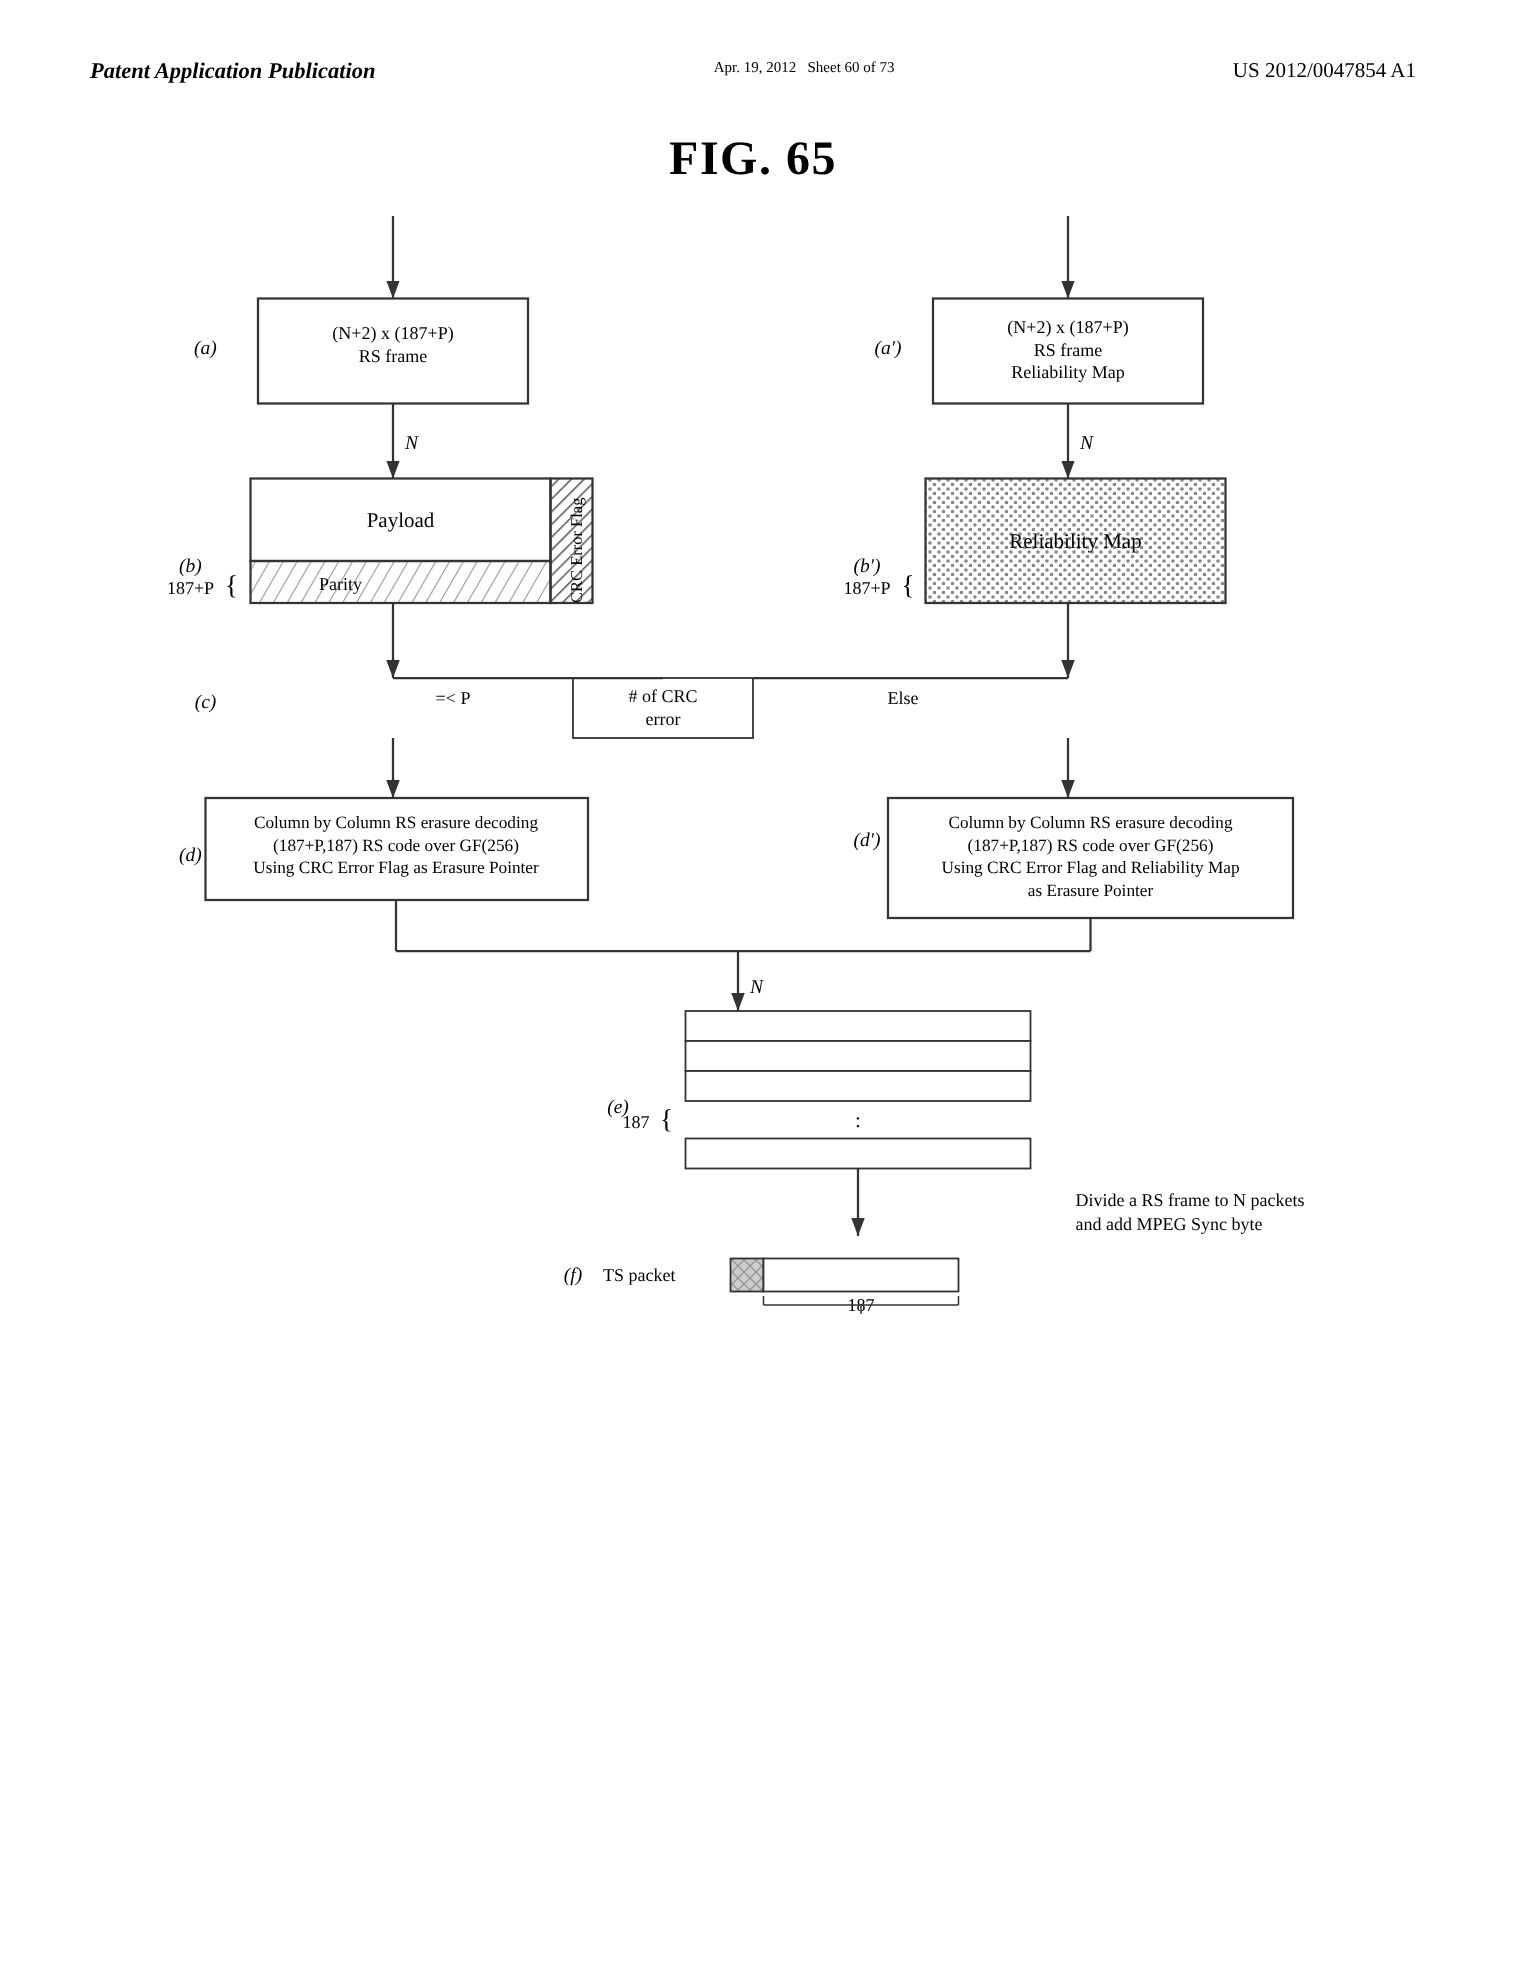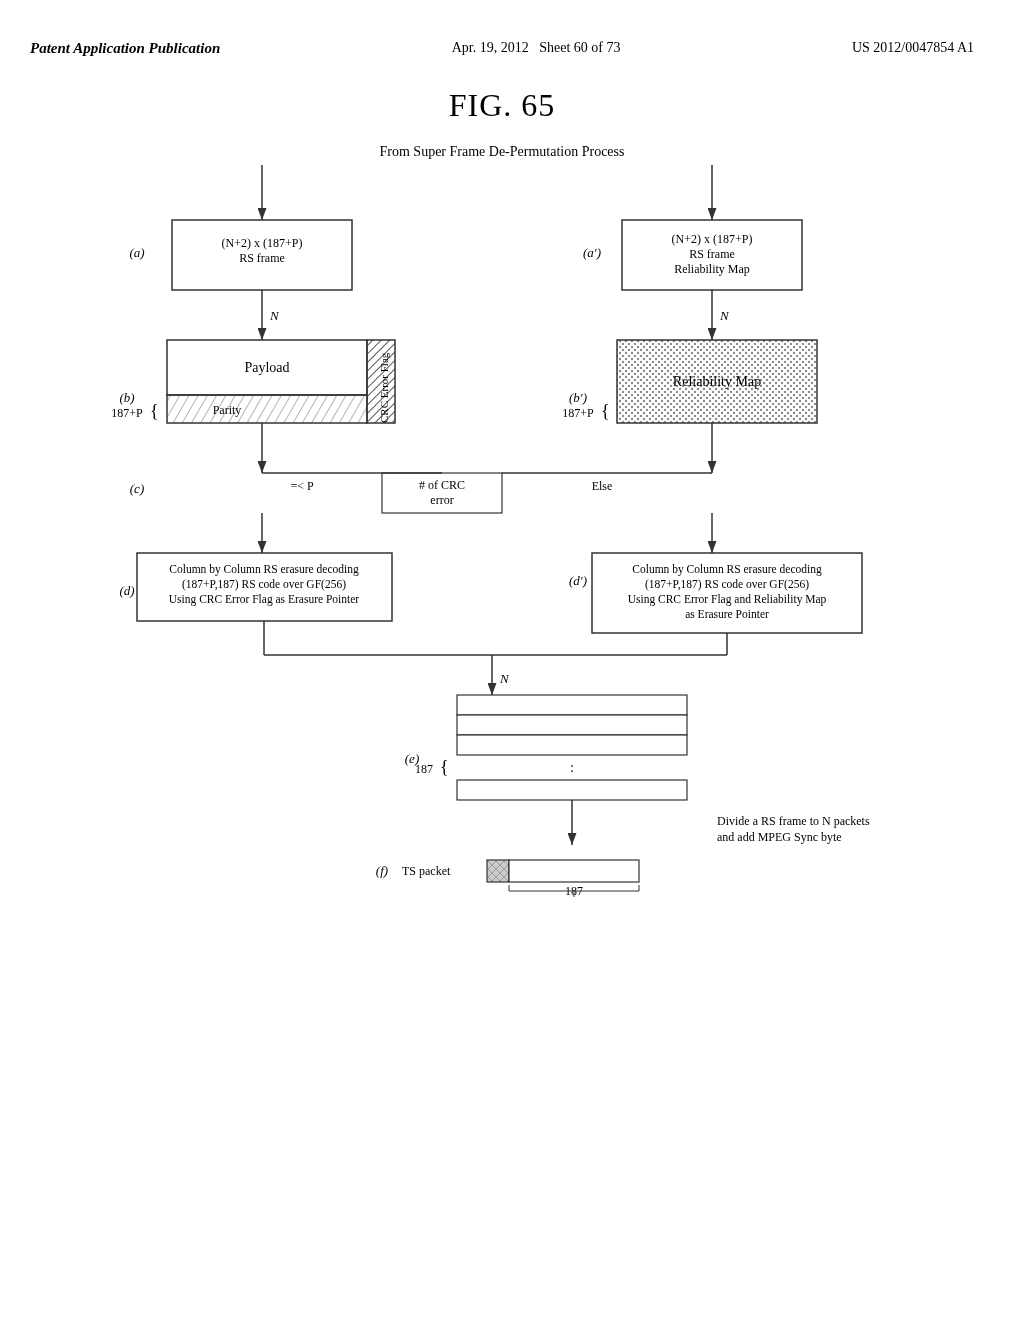--- a/index.html
+++ b/index.html
@@ -9,51 +9,51 @@
       width: 1024px;
       min-height: 1320px;
       position: relative;
       overflow-x: hidden;
     }
 
     .page {
       width: 1004px;
       min-height: 1320px;
       background: #fff;
-      padding: 40px 30px;
+      padding: 40px 60px;
       position: relative;
     }
 
     .header {
       display: flex;
       justify-content: space-between;
       align-items: flex-start;
       margin-bottom: 10px;
       font-size: 14px;
     }
 
     .header-left {
       font-weight: bold;
       font-style: italic;
       font-size: 15px;
     }
 
     .header-center {
       text-align: center;
-      font-size: 14px;
+      font-size: 10px;
     }
 
     .header-right {
       font-size: 14px;
     }
 
     .fig-title {
       text-align: center;
       font-size: 32px;
-      font-weight: normal;
+      font-weight: bold;
       margin: 30px 0 20px 0;
       letter-spacing: 1px;
     }
 
     .from-label {
       text-align: center;
       font-size: 14px;
       margin-bottom: 5px;
     }
 
@@ -75,21 +75,20 @@
       <span>Apr. 19, 2012</span>&nbsp;&nbsp;
       <span>Sheet 60 of 73</span>
     </div>
     <div class="header-right">
       <span>US 2012/0047854 A1</span>
     </div>
   </div>
 
   <div class="fig-title">FIG. 65</div>
 
-  <div class="from-label">From Super Frame De-Permutation Process</div>
 
   <svg class="diagram-svg" width="860" height="920" viewBox="0 0 860 920">
     <defs>
 
       <pattern id="hatchCRC" patternUnits="userSpaceOnUse" width="6" height="6" patternTransform="rotate(45)">
         <line x1="0" y1="0" x2="0" y2="6" stroke="#555" stroke-width="2"></line>
       </pattern>
 
       <pattern id="hatchParity" patternUnits="userSpaceOnUse" width="8" height="8" patternTransform="rotate(30)">
         <line x1="0" y1="0" x2="0" y2="8" stroke="#999" stroke-width="1.5"></line>

